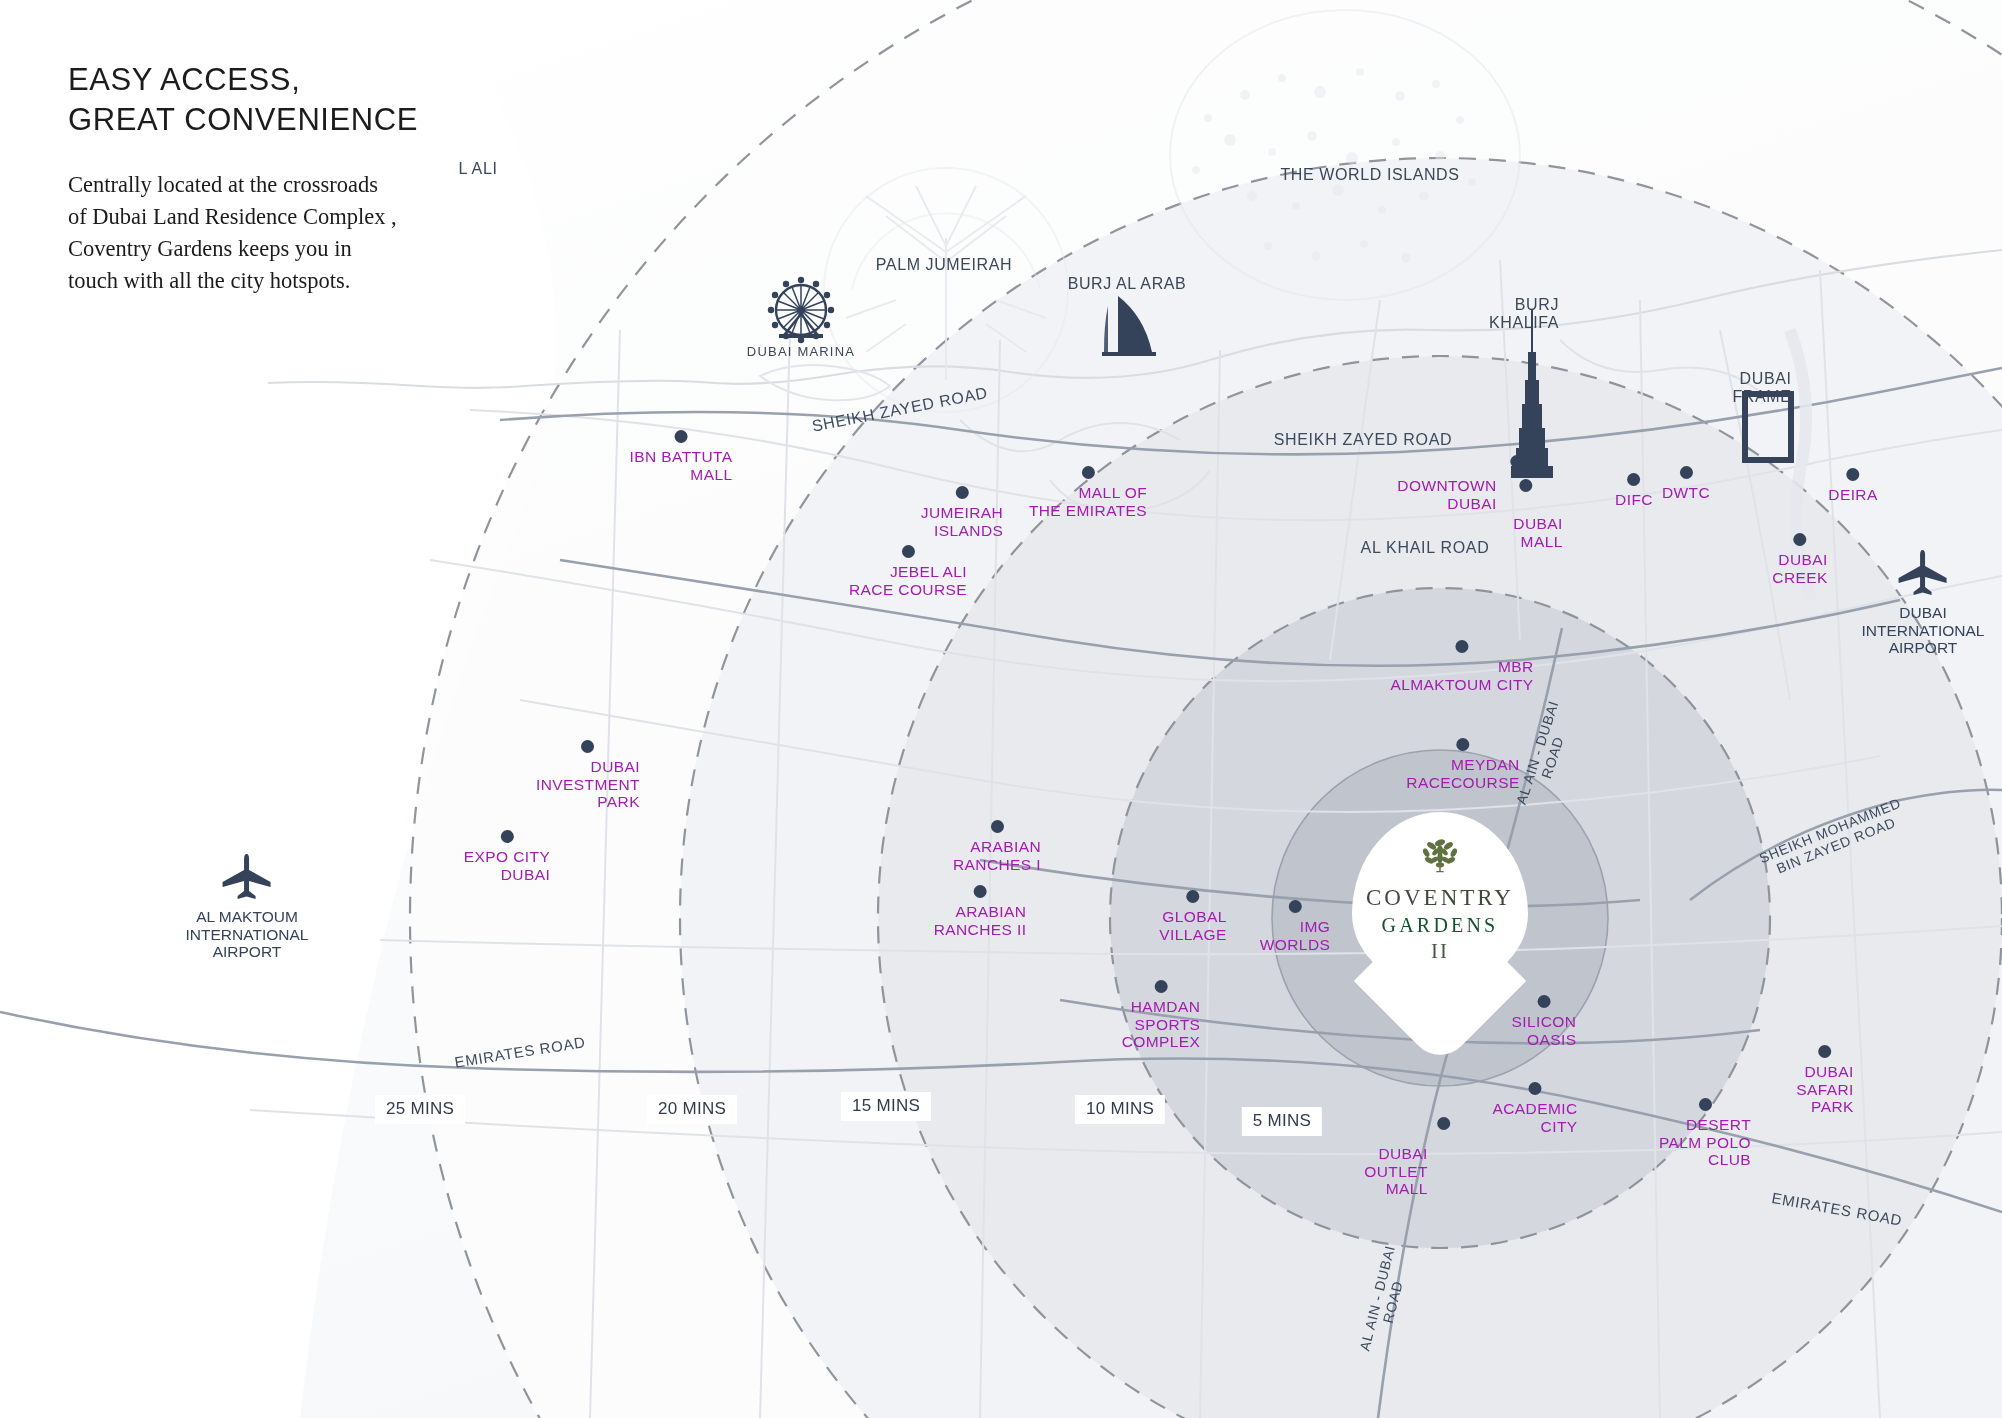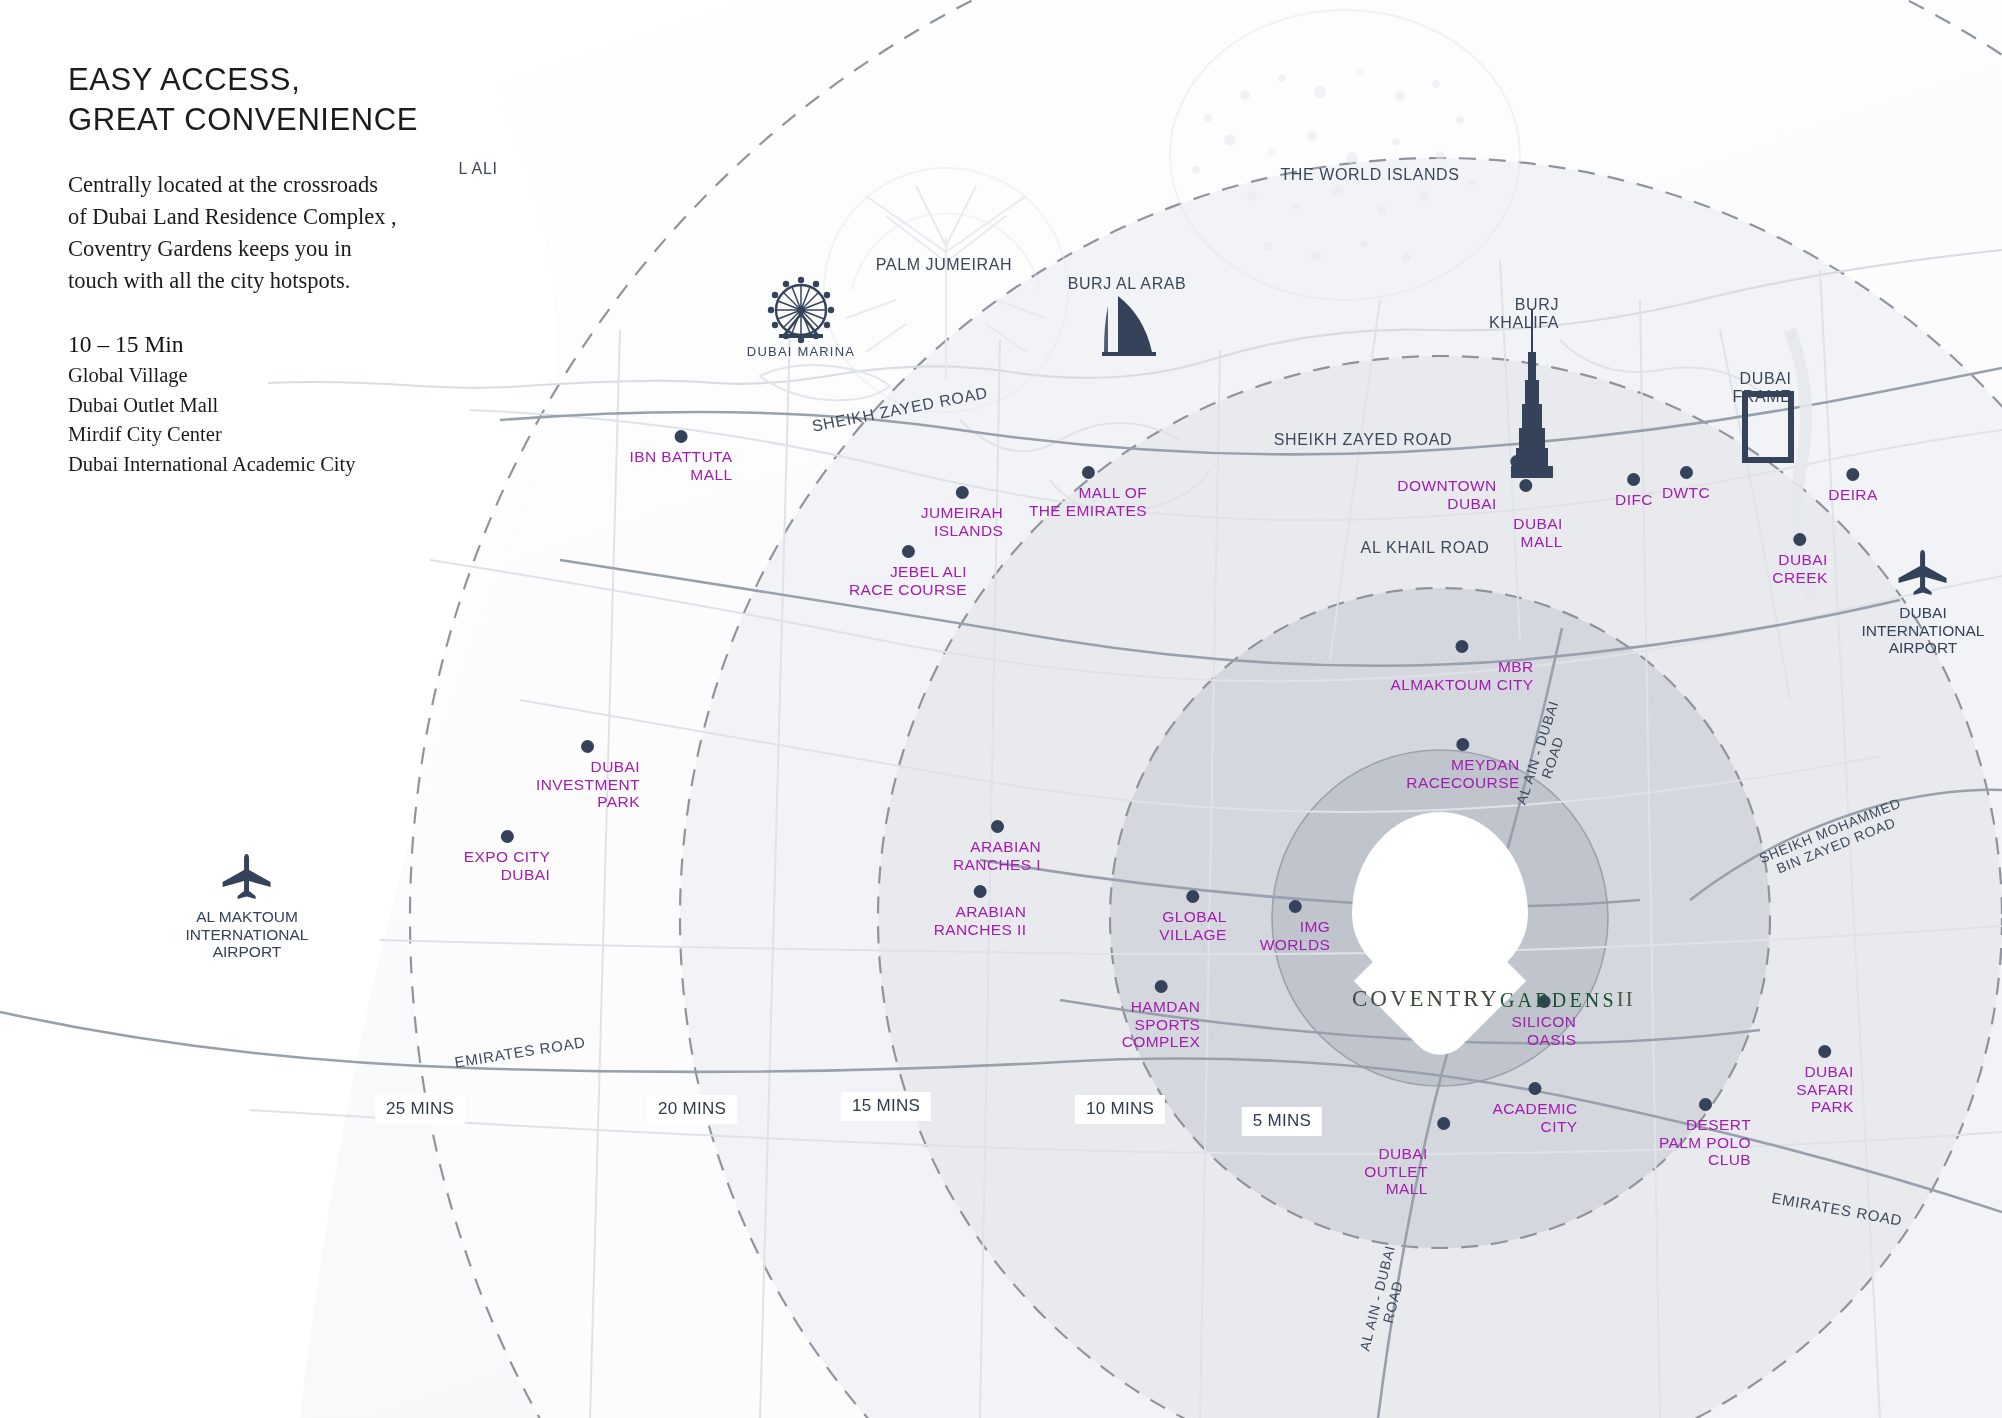--- a/index.html
+++ b/index.html
@@ -46,21 +46,21 @@
               color:#34425a;}
   .icon-label .cap{font-size:15.5px;line-height:1.14;white-space:pre-line;margin-top:4px;}
 
   
   #pin{position:absolute;z-index:80;left:1352px;top:812px;width:176px;height:222px;}
   #pin .body{position:absolute;left:0;top:0;width:176px;height:176px;background:#fff;
              border-radius:50% 50% 50% 50%/58% 58% 42% 42%;}
   #pin .tip{position:absolute;left:50%;top:108px;width:122px;height:122px;background:#fff;
             transform:translateX(-50%) rotate(45deg);border-radius:0 0 30px 0;}
   #pin .inner{position:absolute;left:0;top:0;width:176px;height:200px;z-index:3;
-              display:flex;flex-direction:row;align-items:flex-end;padding-top:20px;
+              display:flex;flex-direction:column;align-items:center;padding-top:20px;
               box-sizing:border-box;}
   #pin .logo{width:46px;height:46px;}
   #pin .nm1{font-family:"Liberation Serif", serif;font-size:23px;letter-spacing:3.0px;
             color:#3d4a3a;margin-top:7px;}
   #pin .nm2{font-family:"Liberation Serif", serif;font-size:20px;letter-spacing:3.2px;
             color:#14532d;margin-top:3px;}
   #pin .nm3{font-family:"Liberation Serif", serif;font-size:21px;letter-spacing:2px;
             color:#4a5648;margin-top:2px;}
 </style>
 </head>
@@ -251,29 +251,20 @@
     <div>EASY ACCESS,</div>
     <div>GREAT CONVENIENCE</div>
   </div>
   <div id="intro">Centrally located at the
 crossroads of Dubai Land
 Residence Complex ,
 Coventry Gardens keeps
 you in touch with all
 the city hotspots.</div>
   <div id="time-blocks">
-      <div class="time-block">
-        <div class="time-title">10 – 15 Min</div>
-        <div class="time-list">
-          <div>Global Village</div>
-          <div>Dubai Outlet Mall</div>
-          <div>Mirdif City Center</div>
-          <div>Dubai International Academic City</div>
-        </div>
-      </div>
     </div>
 </div>
 
 <div id="layer-regions">
     <div class="region" style="left: 478px; top: 160px; font-size: 16px;">L ALI</div>
     <div class="region" style="left: 944px; top: 256px; font-size: 16px;">PALM JUMEIRAH</div>
     <div class="region" style="left: 1370px; top: 166px; font-size: 16px;">THE WORLD ISLANDS</div>
     <div class="region" style="left: 1127px; top: 275px; font-size: 16px;">BURJ AL ARAB</div>
     <div class="region" style="left: 1524px; top: 296px; font-size: 16px;">BURJ
 KHALIFA</div>

